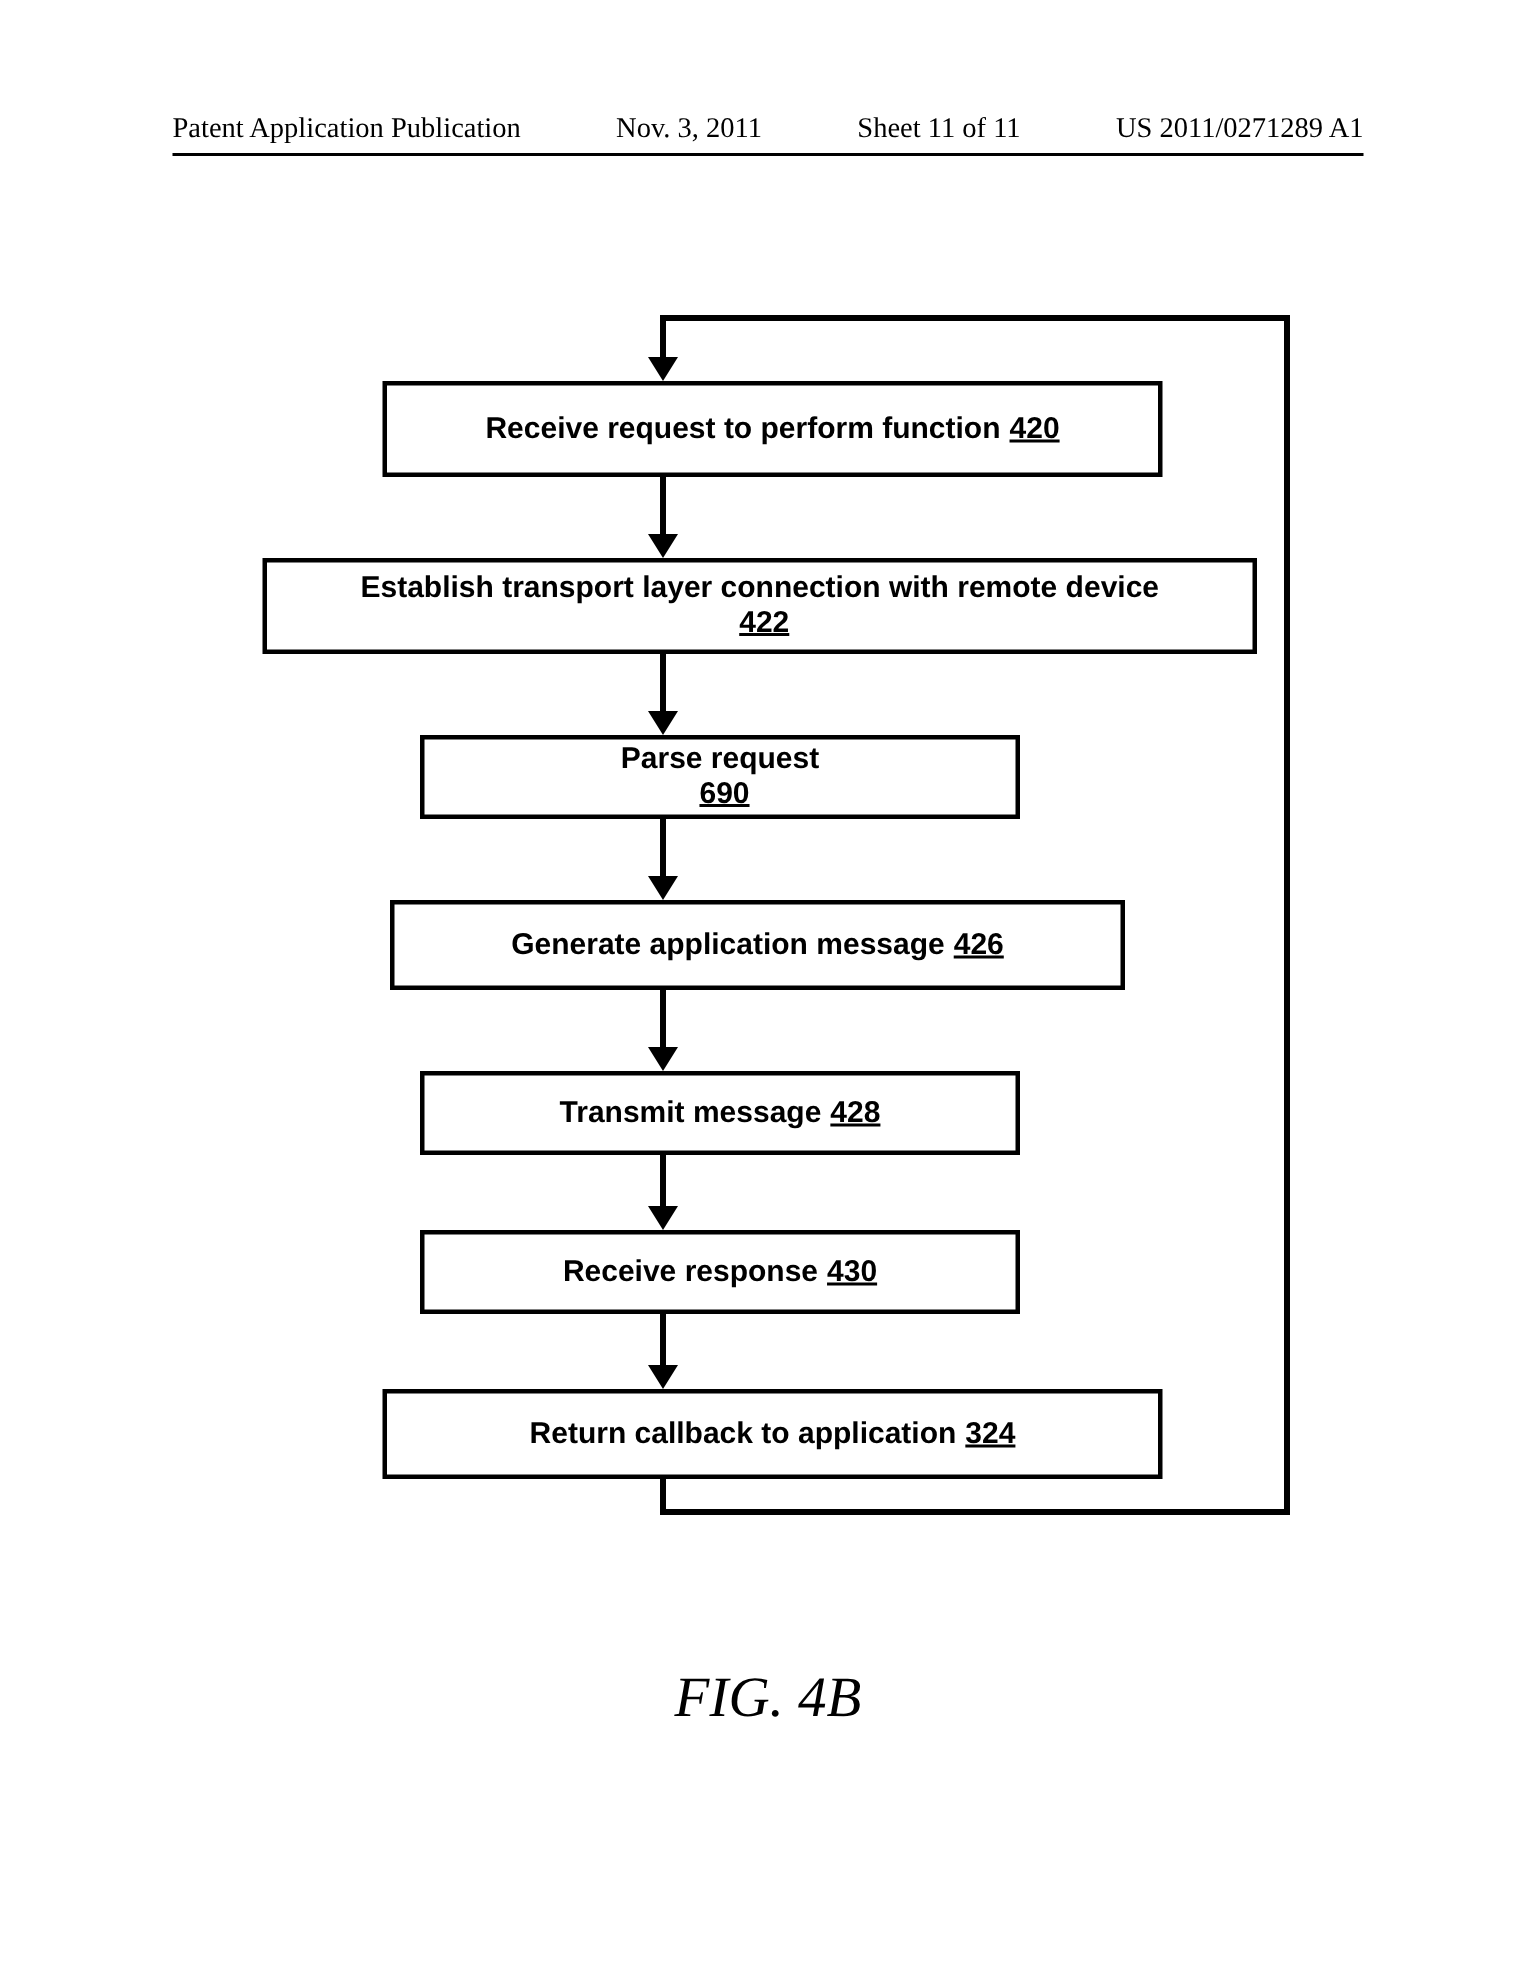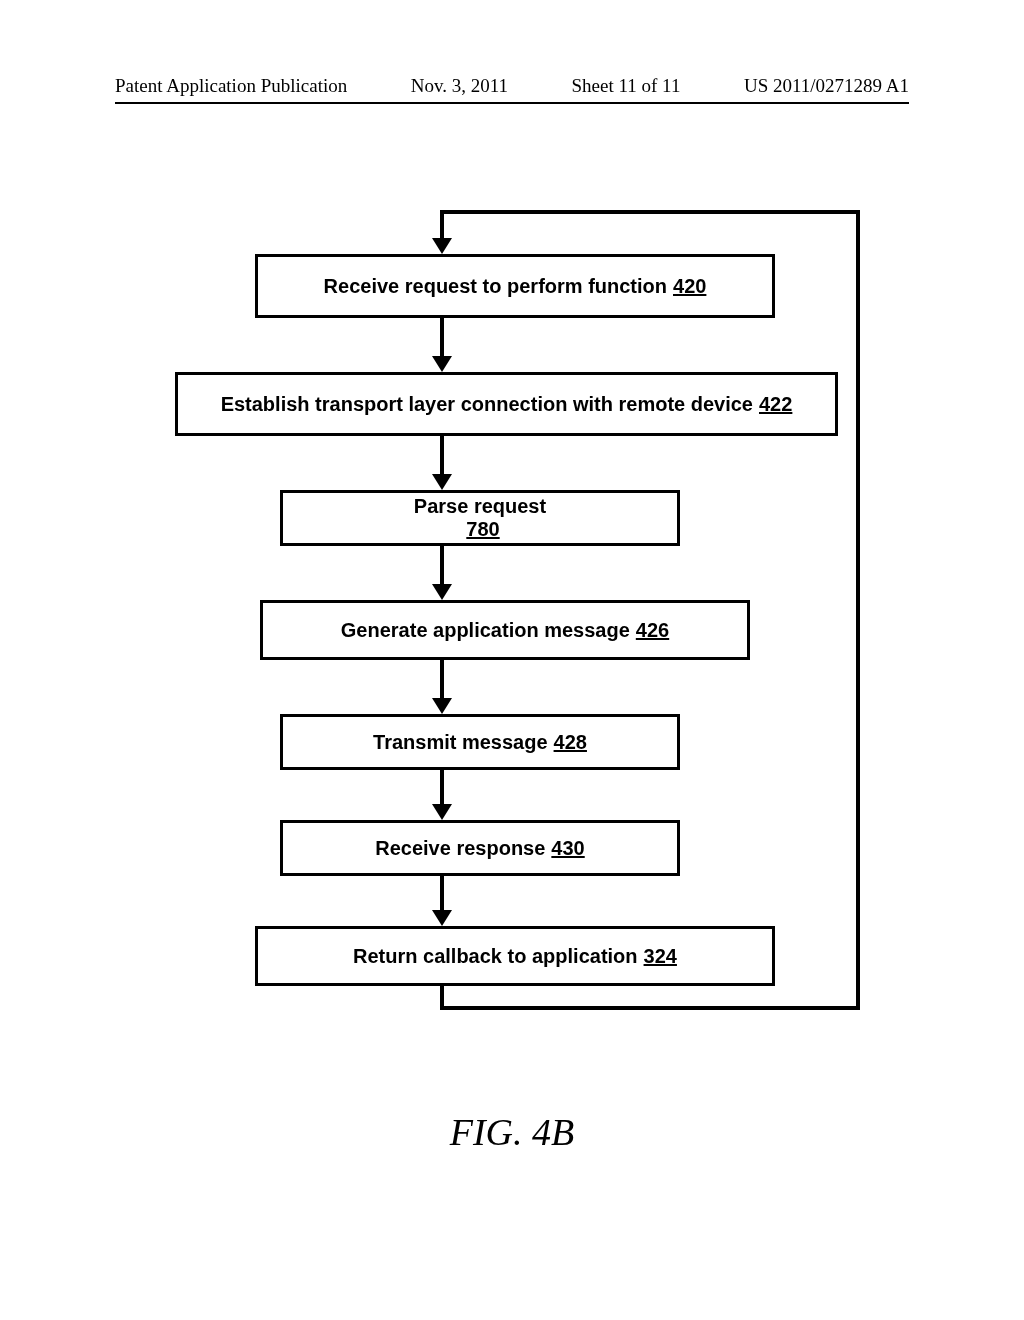--- a/index.html
+++ b/index.html
@@ -129,31 +129,31 @@
   <div class="arrowhead-down" style="top: 28px; left: 442px;"></div>
 
   <div class="step-box" style="top: 44px; left: 255px; width: 520px; height: 64px;">
     <span>Receive request to perform function</span>
     <span class="ref">420</span>
   </div>
 
   <div class="arrow-v" style="top: 108px; left: 440px; height: 40px;"></div>
   <div class="arrowhead-down" style="top: 146px; left: 442px;"></div>
 
-  <div class="step-box" style="top: 162px; left: 175px; width: 663px; height: 64px;">
+  <div class="step-box" style="top: 162px; left: 175px; width: 663px; height: 64px; flex-direction: column;">
     <span>Establish transport layer connection with remote device</span>
     <span class="ref">422</span>
   </div>
 
   <div class="arrow-v" style="top: 226px; left: 440px; height: 40px;"></div>
   <div class="arrowhead-down" style="top: 264px; left: 442px;"></div>
 
   <div class="step-box" style="top: 280px; left: 280px; width: 400px; height: 56px; flex-direction: column;">
     <span>Parse request</span>
-    <span class="ref">780</span>
+    <span class="ref">690</span>
   </div>
 
   <div class="arrow-v" style="top: 336px; left: 440px; height: 40px;"></div>
   <div class="arrowhead-down" style="top: 374px; left: 442px;"></div>
 
   <div class="step-box" style="top: 390px; left: 260px; width: 490px; height: 60px;">
     <span>Generate application message</span>
     <span class="ref">426</span>
   </div>
 

